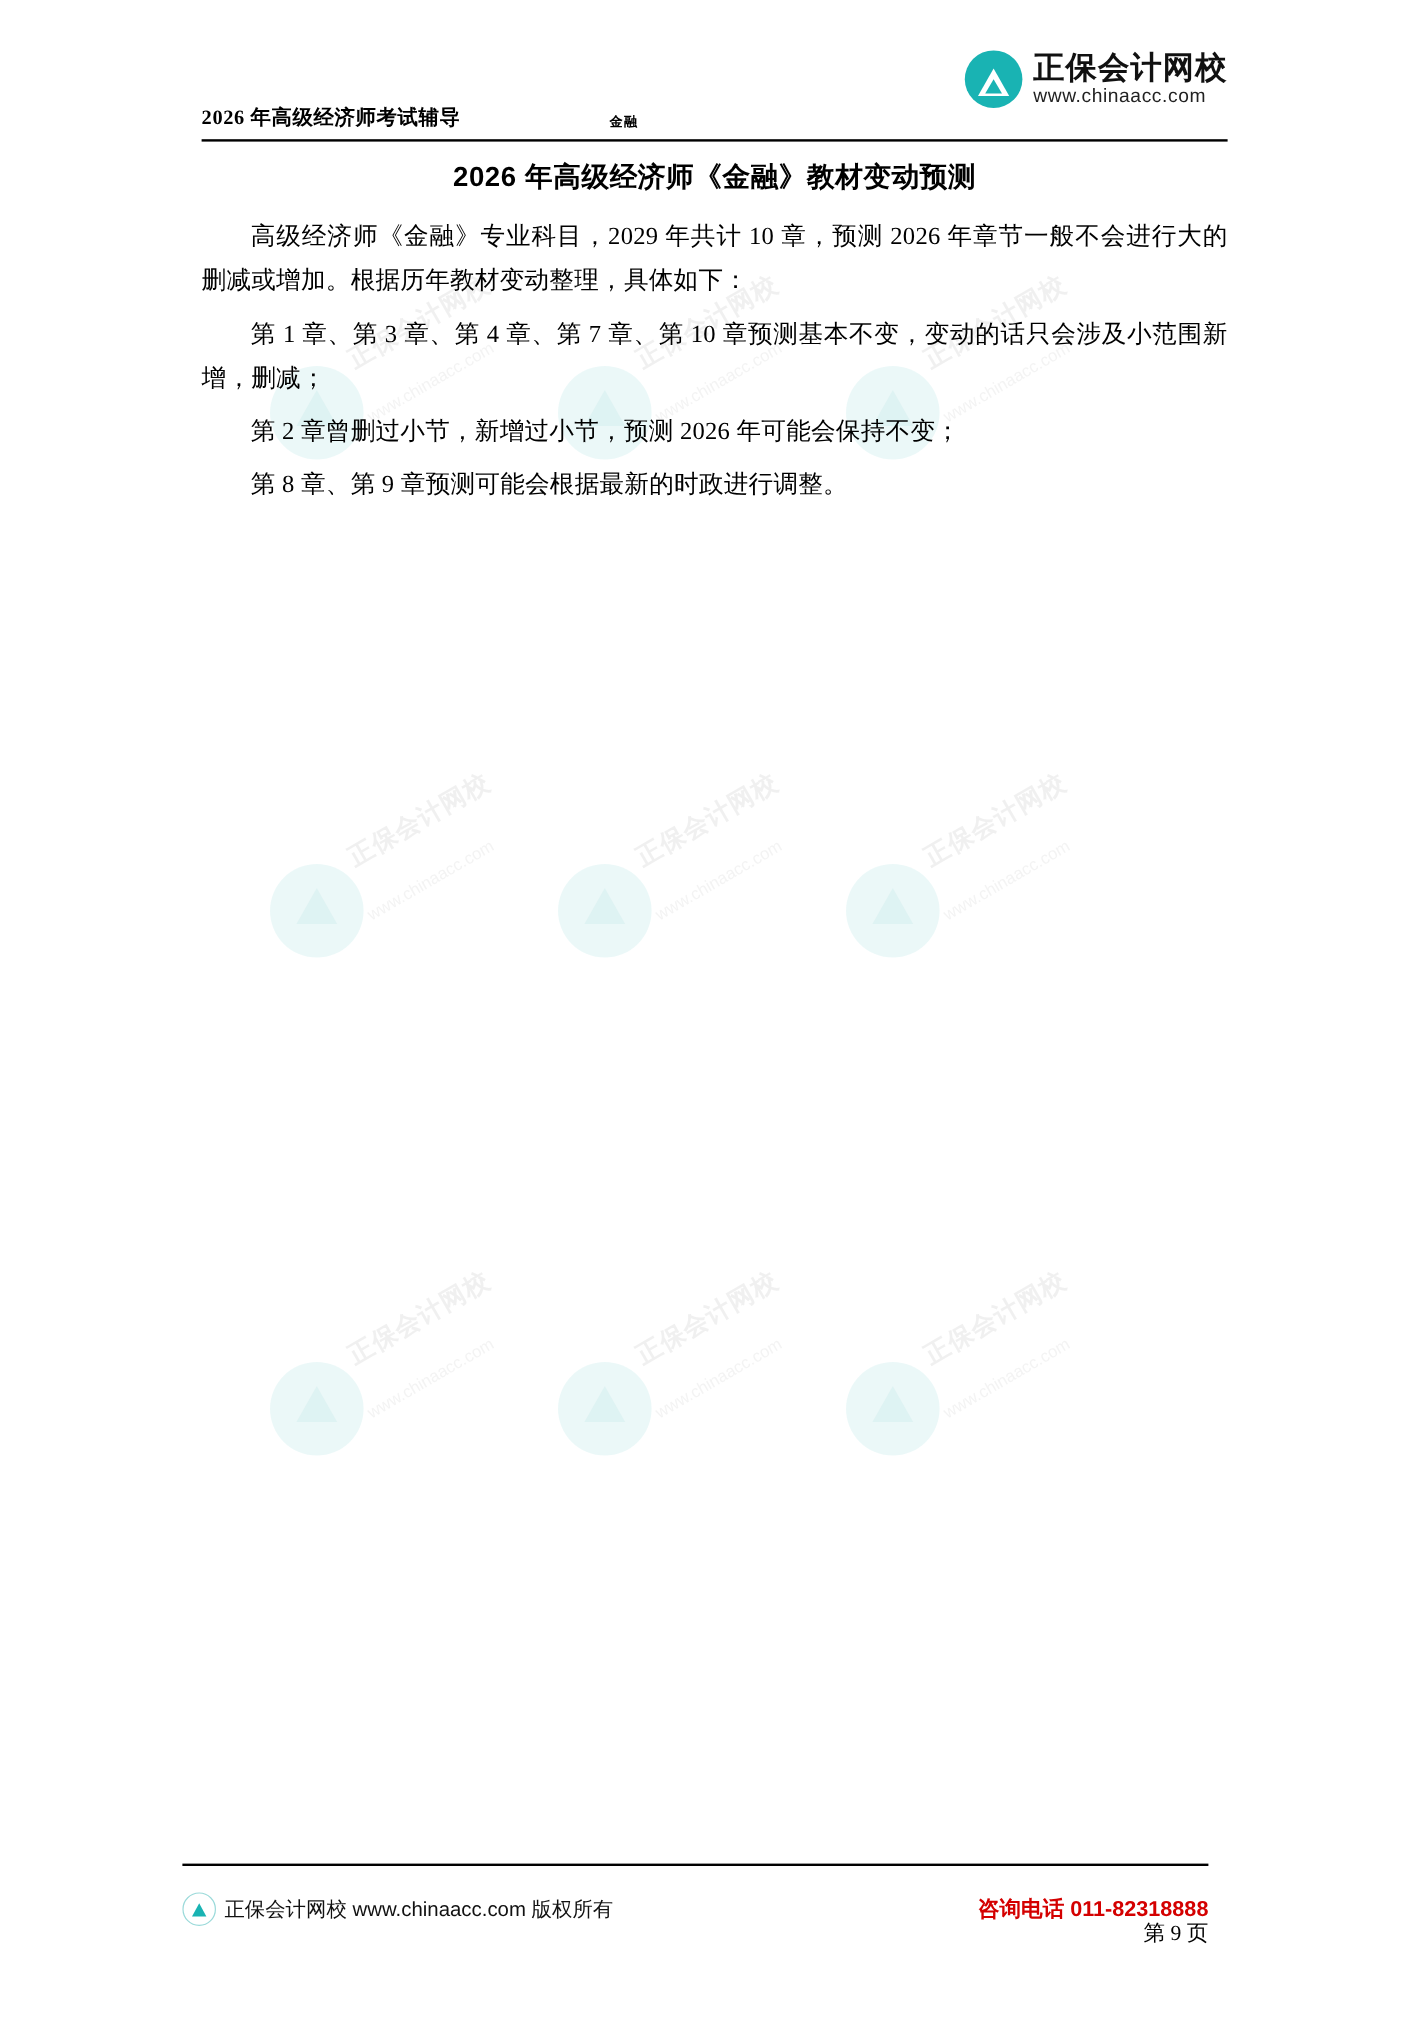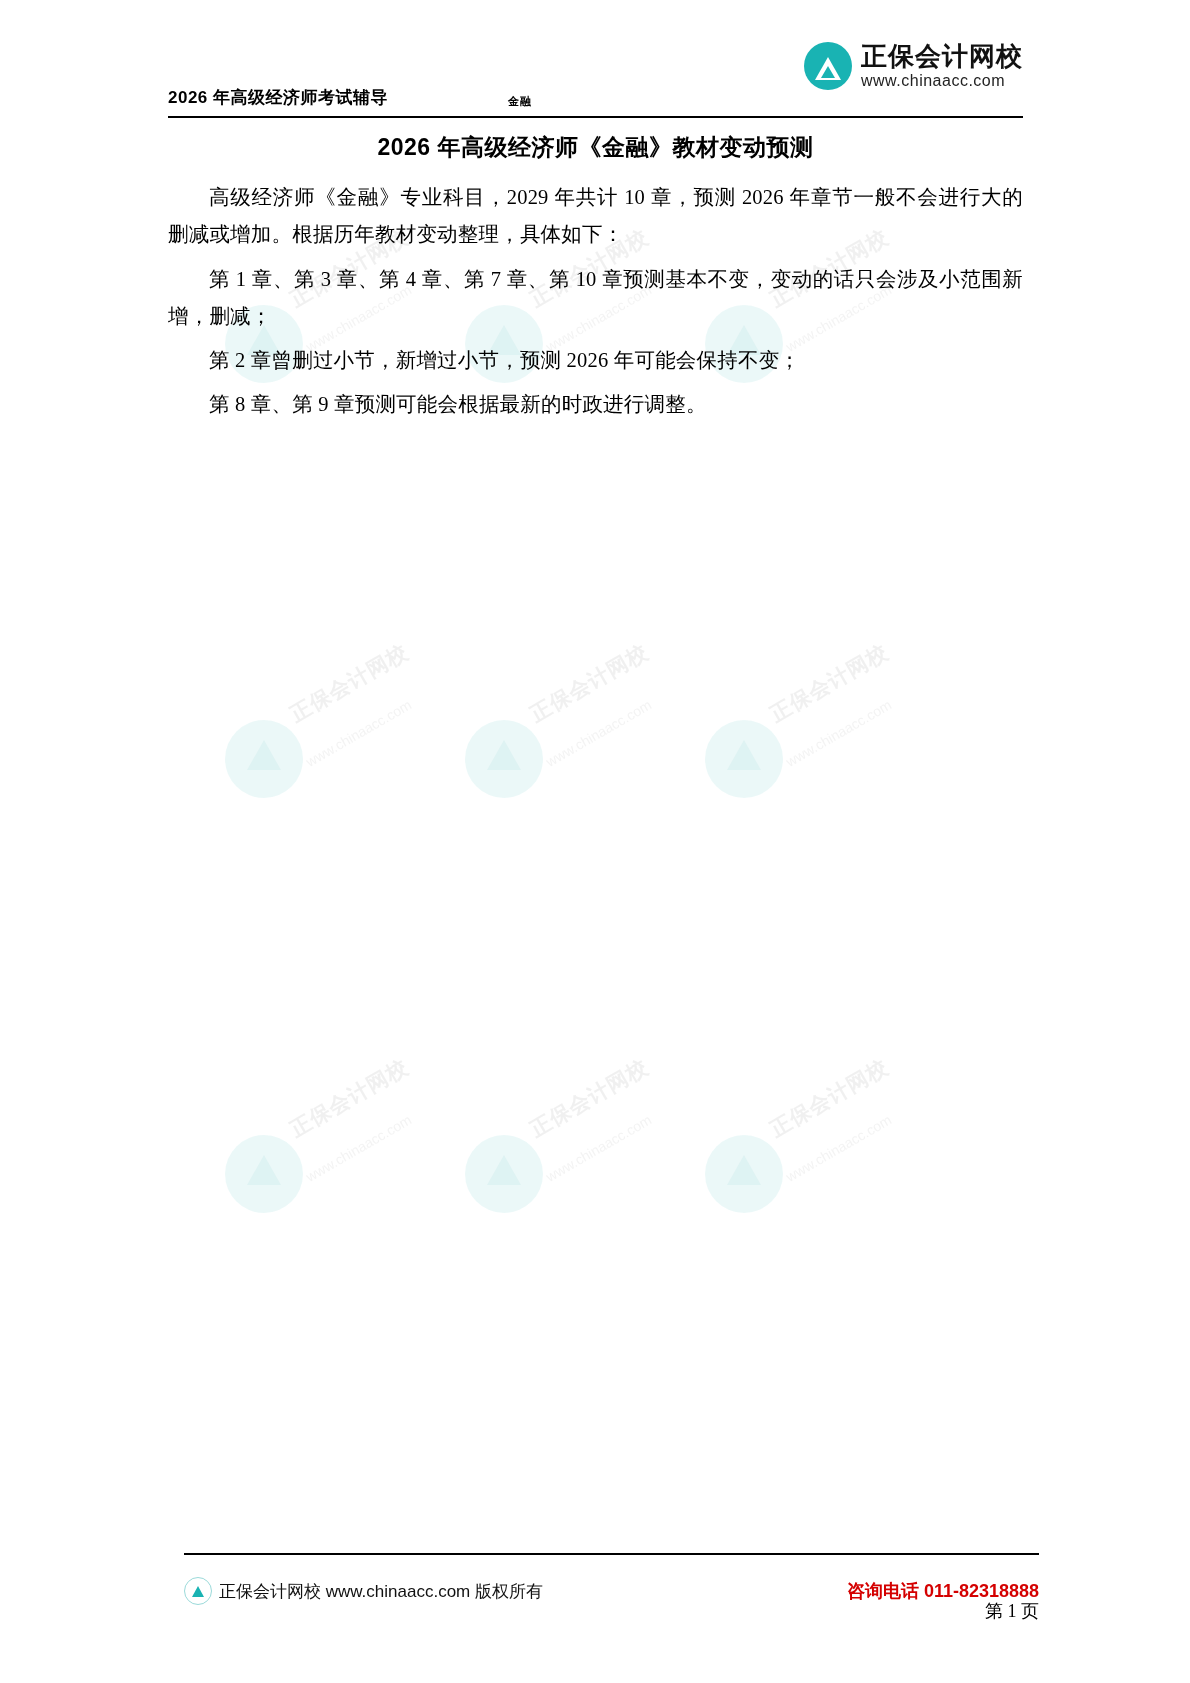--- a/index.html
+++ b/index.html
@@ -91,21 +91,21 @@
     left: 0;
     bottom: 0;
     width: 100%;
     height: 2px;
     background: #000;
   }
   .header-left {
     position: absolute;
     left: 0;
     bottom: 9px;
-    font-family: Liberation Sans, sans-serif;
+    font-family: Liberation Serif, serif;
     font-size: 17px;
     font-weight: bold;
     letter-spacing: 0.5px;
     margin-top: 32px;
   }
   .header-mid {
     position: absolute;
     left: 340px;
     bottom: 9px;
     font-family: "Liberation Sans", sans-serif;
@@ -192,21 +192,21 @@
     font-size: 20.5px;
     line-height: 1.82;
     text-indent: 2em;
     text-align: justify;
     letter-spacing: 0.2px;
   }
 
   
   .footer {
     position: absolute;
-    left: 184px;
+    left: 152px;
     bottom: 78px;
     width: 855px;
     z-index: 2;
   }
   .footer-line {
     position: absolute;
     left: 0;
     top: 0;
     width: 100%;
     height: 2px;
@@ -349,16 +349,16 @@
     <div class="footer-line"></div>
     <div class="footer-row">
       <div class="footer-left">
         <span class="footer-logo">
             <span class="ft"></span>
           </span>
         <span>正保会计网校 www.chinaacc.com  版权所有</span>
       </div>
       <div class="footer-phone">咨询电话 011-82318888</div>
     </div>
-    <div class="page-number">第 1 页</div>
+    <div class="page-number">第 9 页</div>
   </div>
 
 </div>
 
 </body></html>

